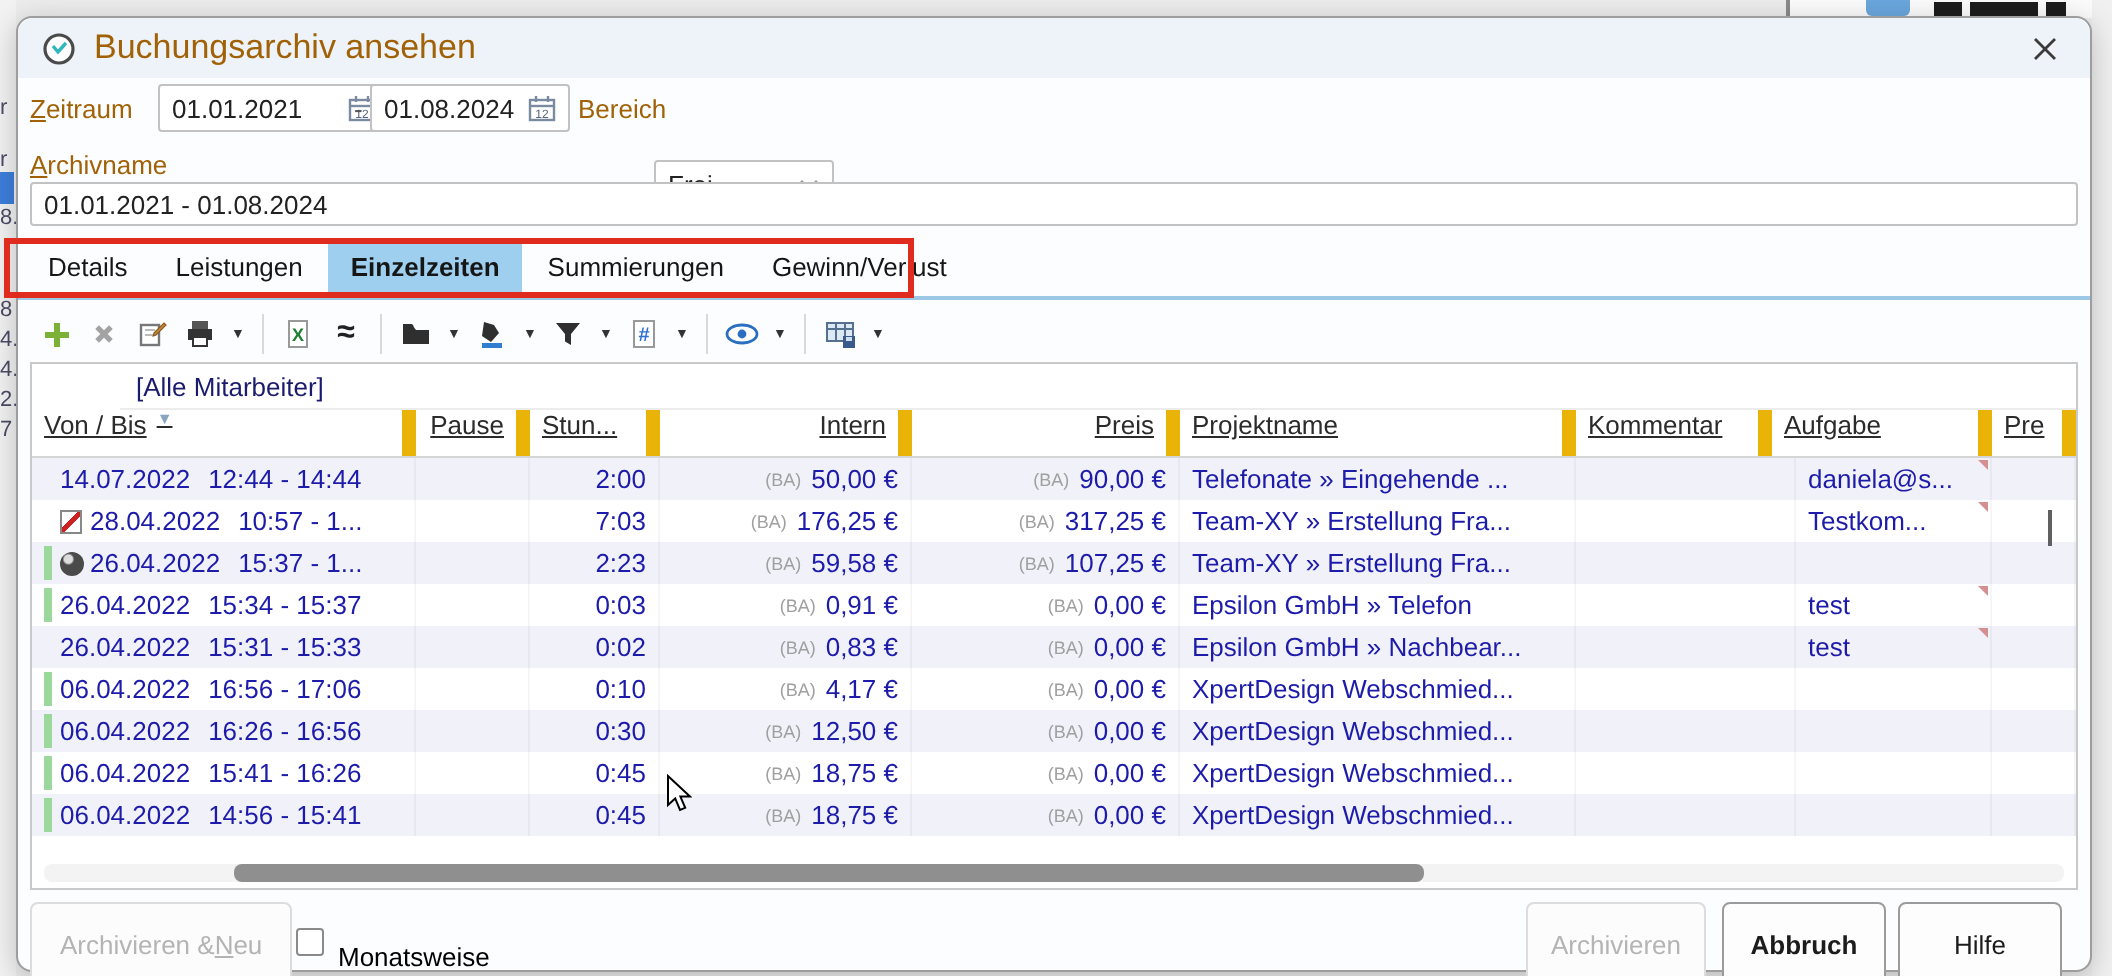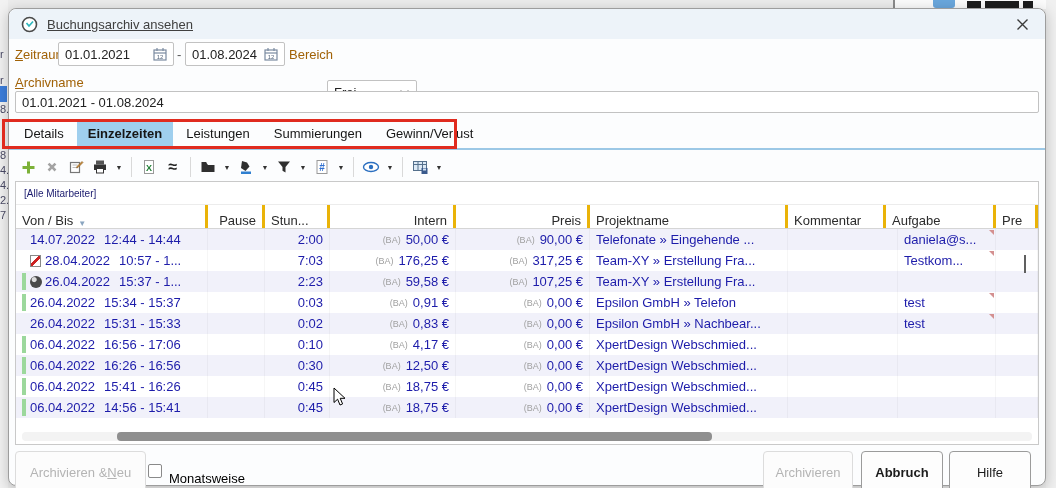--- a/index.html
+++ b/index.html
@@ -16,21 +16,21 @@
   #bg-tr-icon { position:absolute; left:38px; top:0; width:22px; height:8px; background:#6aa7dd; border-radius:0 0 3px 3px; }
   #bg-right { position:absolute; left:1046px; top:0; width:10px; height:488px; background:#f0f0f0; }
 
   
   #dialog { position:absolute; left:8px; top:8px; width:1038px; height:478px;
     background:#fcfdfe; border:1px solid #9d9d9d; border-radius:8px;
     box-shadow:0 3px 14px rgba(0,0,0,.22); }
   #titlebar { position:absolute; left:0; top:0; right:0; height:30px; background:#edf3f9;
     border-radius:8px 8px 0 0; display:flex; align-items:center; padding:0 12px; }
   #title-icon { width:17px; height:17px; margin-right:9px; }
-  #title-text { font-size:13px; color:#404040;text-decoration:underline; }
+  #title-text { font-size:17px; color:#a16207; }
   #close-btn { margin-left:auto; width:22px; height:22px; display:flex; align-items:center; justify-content:center; cursor:default; }
 
   
   .lbl { position:absolute; font-size:13px; color:#a16207; }
   .inp { position:absolute; height:24px; border:1px solid #c2c2c2; border-radius:2px; background:#fff;
     font-size:13px; color:#222; display:flex; align-items:center; padding:0 6px; }
   .cal { margin-left:auto; }
   #dash { position:absolute; left:168px; top:38px; font-size:13px; color:#555; }
   #bereich-select { left:318px; top:33px; width:90px;margin-top:38px; }
   #bereich-select .chev { margin-left:auto; }
@@ -44,24 +44,24 @@
   
   #toolbar { position:absolute; left:6px; top:145px; height:26px; display:flex; align-items:center; gap:2px; padding-left:2px; }
   .tbtn { width:22px; height:22px; display:flex; align-items:center; justify-content:center; }
   .caret { width:12px; font-size:7px; color:#333; text-align:center; }
   .tsep { width:1px; height:20px; background:#d9d9d9; margin:0 4px; }
   .approx { font-size:16px; font-weight:bold; color:#222; line-height:1; }
 
   
   #listbox { position:absolute; left:6px; top:172px; width:1024px; height:264px;
     border:1px solid #c9c9c9; background:#fff; overflow:hidden; }
-  #group-row { height:23px; line-height:23px; padding-left:8px; font-size:10px; color:#1b1b6e;
-    border-bottom:1px solid #ececec; }
+  #group-row { height:23px; line-height:23px; padding-left:8px; font-size:13px; color:#1b1b6e;
+    border-bottom:1px solid #ececec;margin-left:44px; }
   #table-header { height:24px; display:flex; border-bottom:1px solid #d5d5d5; font-size:13px; color:#2b2b2b; }
-  .hc { display:flex; align-items:flex-end; padding:0 6px; border-right:3px solid #eab308; overflow:hidden; white-space:nowrap; }
+  .hc { display:flex; align-items:flex-start; padding:0 6px; border-right:7px solid #eab308; overflow:hidden; white-space:nowrap;text-decoration:underline; }
   .sort-arrow { font-size:8px; color:#8aa5c0; margin-left:5px; }
   .c0{width:192px;} .c1{width:57px; justify-content:flex-end;} .c2{width:65px;}
   .c3{width:126px; justify-content:flex-end;} .c4{width:134px; justify-content:flex-end;}
   .c5{width:198px;} .c6{width:110px;} .c7{width:98px;} .c8{flex:1;}
   .trow { height:21px; display:flex; font-size:13px; color:#1d1caa; }
   .trow.alt { background:#f1f1fa; }
   .c { display:flex; align-items:center; padding:0 6px; overflow:hidden; white-space:nowrap;
     border-right:1px solid rgba(0,0,0,.035); position:relative; }
   .r { justify-content:flex-end; }
   .gmark { width:4px; height:17px; margin-right:4px; flex:none; visibility:hidden; }
@@ -134,21 +134,21 @@
     </svg>
     <span id="title-text">Buchungsarchiv ansehen</span>
     <div id="close-btn">
       <svg width="13" height="13" viewBox="0 0 13 13">
         <path d="M1.5 1.5 L11.5 11.5 M11.5 1.5 L1.5 11.5" stroke="#3a3a3a" stroke-width="1.4"></path>
       </svg>
     </div>
   </div>
 
   <div class="lbl" style="left:6px; top:38px;"><u>Z</u><span>eitraum</span></div>
-  <div class="inp" style="left:49px; top:33px; width:116px;">
+  <div class="inp" style="left:70px; top:33px; width:116px;">
     <span>01.01.2021</span>
     <svg class="cal" width="14" height="14" viewBox="0 0 14 14">
       <rect x="1" y="3" width="12" height="10" fill="#fff" stroke="#7a8aa0" stroke-width="1.2"></rect>
       <line x1="1" y1="6" x2="13" y2="6" stroke="#7a8aa0" stroke-width="1.2"></line>
       <line x1="4" y1="1" x2="4" y2="4" stroke="#7a8aa0" stroke-width="1.2"></line>
       <line x1="10" y1="1" x2="10" y2="4" stroke="#7a8aa0" stroke-width="1.2"></line>
       <text x="7" y="12" font-size="6" text-anchor="middle" fill="#55667d" font-family="sans-serif">12</text>
     </svg>
   </div>
   <span id="dash">-</span>
@@ -170,22 +170,22 @@
     </svg>
   </div>
 
   <div class="lbl" style="left:6px; top:66px;"><u>A</u><span>rchivname</span></div>
   <div class="inp" style="left:6px; top:82px; width:1024px; height:22px;">
     <span>01.01.2021 - 01.08.2024</span>
   </div>
 
   <div id="tabstrip">
       <div class="tab">Details</div>
+      <div class="tab">Leistungen</div>
       <div class="tab sel">Einzelzeiten</div>
-      <div class="tab">Leistungen</div>
       <div class="tab">Summierungen</div>
       <div class="tab">Gewinn/Verlust</div>
     </div>
   <div id="tab-underline"></div>
 
   <div id="toolbar">
     <div class="tbtn">
       <svg width="15" height="15" viewBox="0 0 15 15">
         <path d="M6 1.5h3v4.5h4.5v3H9v4.5H6V9H1.5V6H6z" fill="#7cb138"></path>
       </svg>

